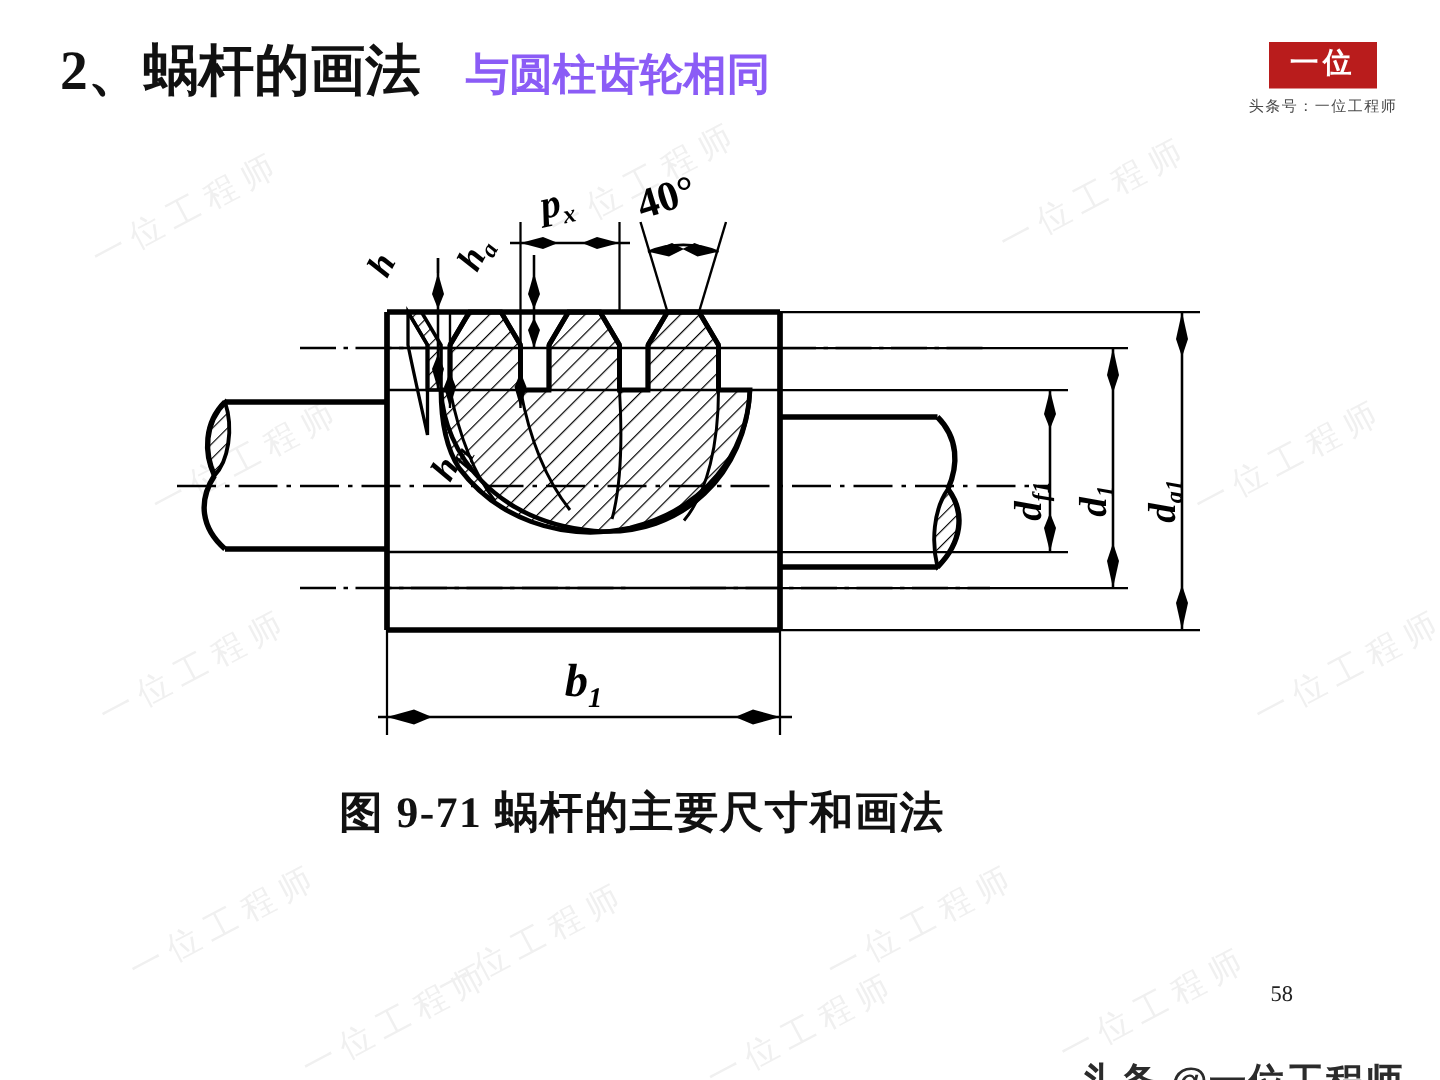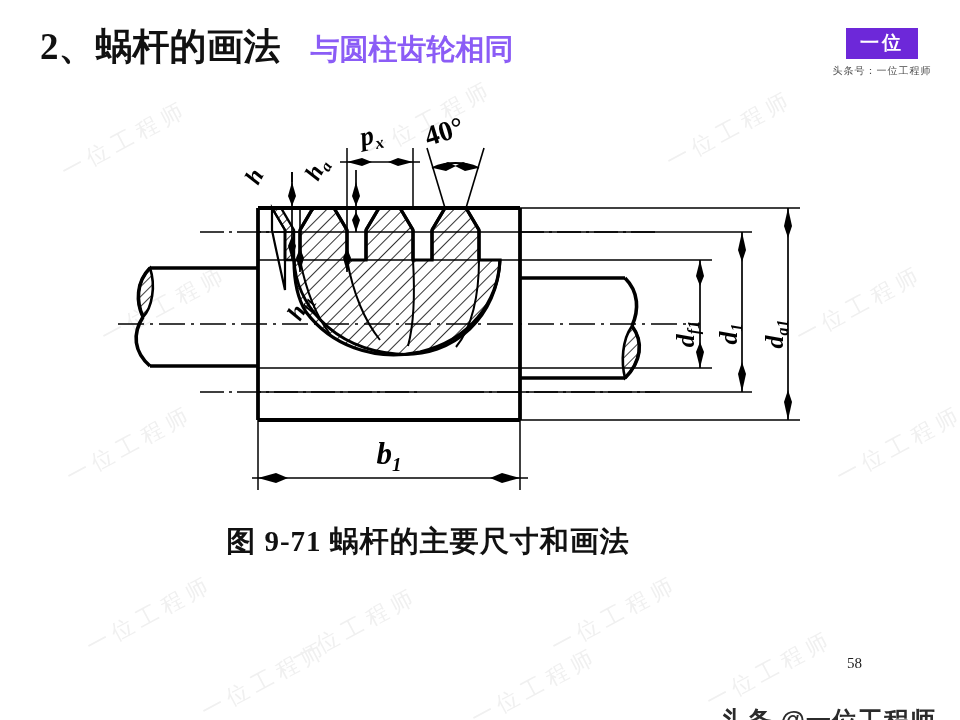--- a/index.html
+++ b/index.html
@@ -146,21 +146,21 @@
       <div class="wm" style="left: 465px; top: 672px;">一位工程师</div>
       <div class="wm" style="left: 700px; top: 655px;">一位工程师</div>
     </div>
 
   <div id="title-row">
     <span id="title-main" style="color: rgb(17, 17, 17);">2、蜗杆的画法</span>
     <span id="title-note" style="color: #8b5cf6;">与圆柱齿轮相同</span>
   </div>
 
   <div id="brand">
-    <div id="brand-badge" style="background: #6d28d9; color: rgb(255, 255, 255);">一位</div>
+    <div id="brand-badge" style="background: #b91c1c; color: rgb(255, 255, 255);">一位</div>
     <div id="brand-caption">头条号：一位工程师</div>
   </div>
 
   <svg id="drawing" viewBox="0 0 960 420">
 
     <defs>
 
       <pattern id="hatch" width="9" height="9" patternUnits="userSpaceOnUse" patternTransform="rotate(45)">
         <line x1="0" y1="0" x2="0" y2="9" stroke="#000000" stroke-width="1.6"></line>
       </pattern>

